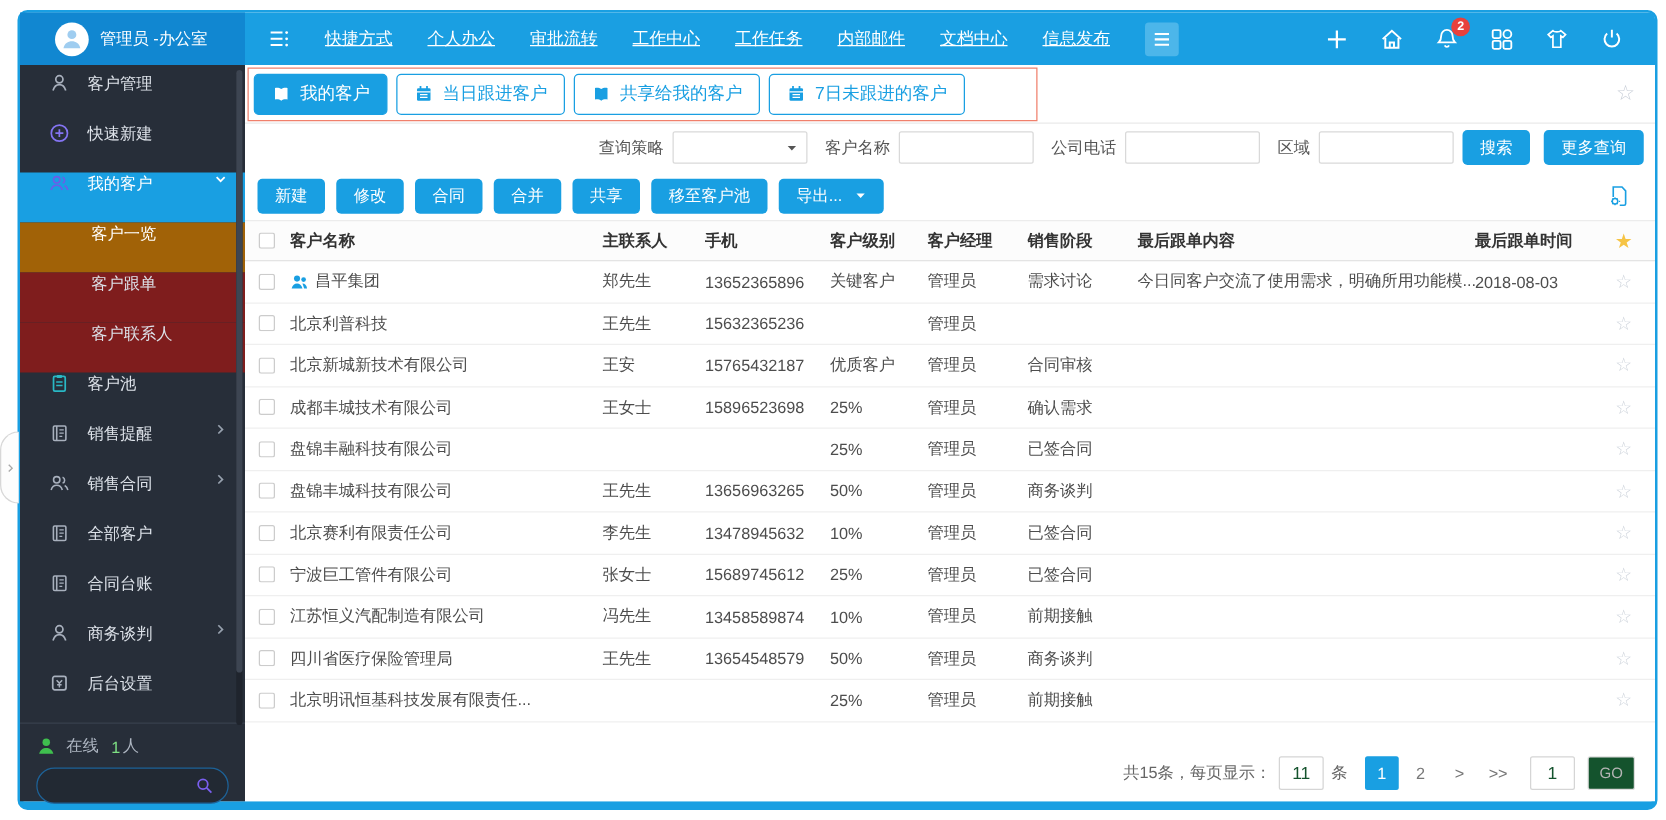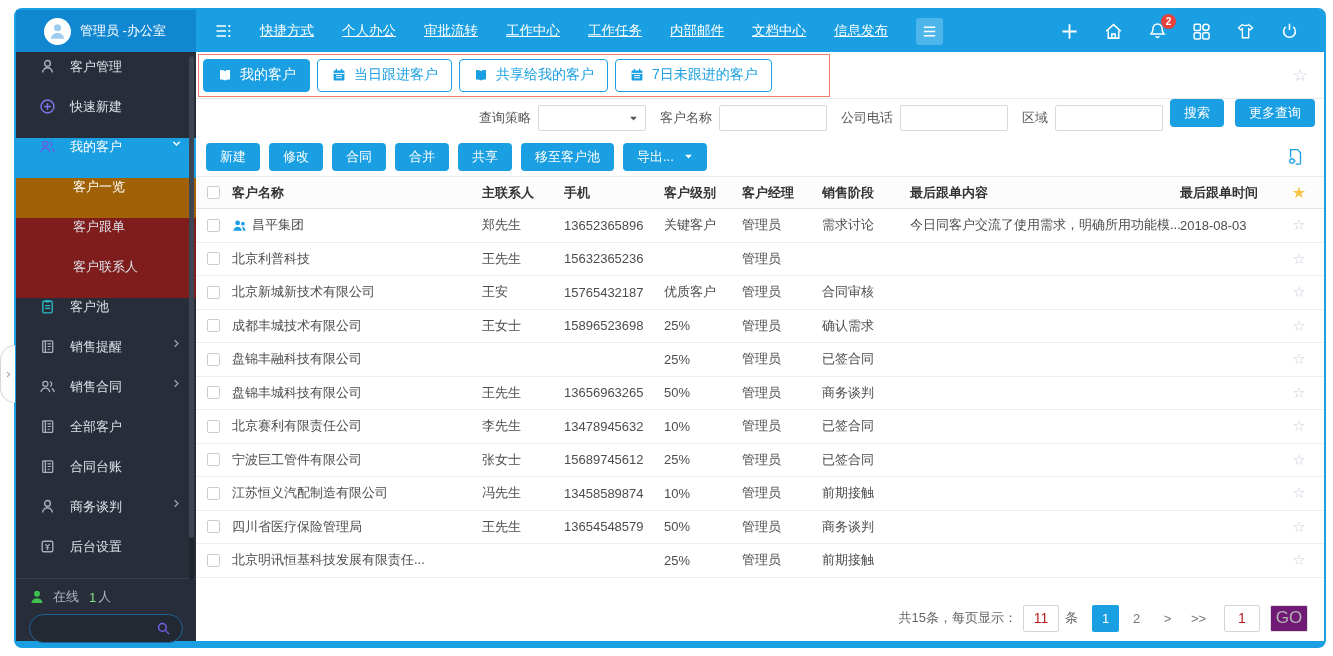--- a/index.html
+++ b/index.html
@@ -57,21 +57,21 @@
   
   .main { flex:1; display:flex; flex-direction:column; background:#fff; min-width:0; }
   .tabs-row { height:47px; display:flex; align-items:center; padding-right:16px; border-bottom:1px solid #eaeaea; flex:none; }
   .tabs-box { border:1px solid #f0806c; margin-left:2px; padding:4px 57px 4px 4px; display:flex; gap:7px; align-items:center; }
   .tab { height:33px; display:flex; align-items:center; gap:7px; padding:0 13px; border:1px solid #199fe2; border-radius:4px;
     background:#fff; color:#199fe2; font-size:14px; cursor:pointer; white-space:nowrap; }
   .tab.active { background:#199fe2; color:#fff; }
   .tab .icon { width:16px; height:16px; }
   .fav-star { margin-left:auto; font-size:17px; color:#c9cfd8; cursor:pointer; }
 
-  .filter-row { height:38px; display:flex; justify-content:flex-end; gap:7px; padding-right:9px; font-size:13px; color:#555; flex:none; }
+  .filter-row { height:38px; display:flex; align-items:center; justify-content:flex-end; gap:7px; padding-right:9px; font-size:13px; color:#555; flex:none; }
   .f-label { margin-left:7px; white-space:nowrap; }
   .f-select { width:108px; height:26px; border:1px solid #d9d9d9; border-radius:2px; background:#fff;
     display:flex; align-items:center; justify-content:flex-end; padding-right:7px; color:#666; cursor:pointer; }
   .f-select .icon { width:9px; height:9px; color:#555; }
   .f-input { width:108px; height:26px; border:1px solid #d9d9d9; border-radius:2px; padding:0 6px; font-size:13px; color:#333; outline:none; }
   .btn { height:28px; background:#199fe2; color:#fff; border:none; border-radius:4px; padding:0 14px; font-size:13px; cursor:pointer; white-space:nowrap; }
   .btn-more { margin-left:4px; }
 
   .toolbar-row { height:39px; display:flex; align-items:center; gap:9px; padding-left:10px; flex:none; }
   .export-caret { width:9px; height:9px; margin-left:10px; color:#fff; }
@@ -90,27 +90,27 @@
   .c-level { width:78px; flex:none; }
   .c-manager { width:80px; flex:none; }
   .c-stage { width:88px; flex:none; }
   .c-content { flex:1; min-width:0; }
   .c-time { width:106px; flex:none; }
   .c-star { width:38px; flex:none; text-align:center; font-size:15px; color:#ccd2da; padding-right:12px; cursor:pointer; }
   .thead .c-star { color:#f6c445; font-size:16px; }
 
   .pagination { margin-top:auto; height:46px; display:flex; align-items:center; justify-content:flex-end; gap:6px;
     padding-right:16px; font-size:13px; color:#666; flex:none; }
-  .pg-input { width:36px; height:27px; border:1px solid #d5d5d5; border-radius:2px; text-align:center; font-size:14px; color:#b91c1c; outline:none; }
+  .pg-input { width:36px; height:27px; border:1px solid #d5d5d5; border-radius:2px; text-align:center; font-size:14px; color:#14532d; outline:none; }
   .pg-unit { margin-right:8px; }
   .pg-btn { min-width:27px; height:27px; display:flex; align-items:center; justify-content:center; border-radius:2px;
     color:#777; cursor:pointer; padding:0 5px; font-size:13px; }
   .pg-btn.active { background:#199fe2; color:#fff; }
-  .pg-go { width:38px; height:27px; border:1px solid #ddd; border-radius:2px; background:#701a75; color:#b5b5b5;
-    font-size:17px; display:flex; align-items:center; justify-content:center; margin-left:4px; cursor:pointer; }
+  .pg-go { width:38px; height:27px; border:1px solid #ddd; border-radius:2px; background:#14532d; color:#b5b5b5;
+    font-size:12px; display:flex; align-items:center; justify-content:center; margin-left:4px; cursor:pointer; }
 </style>
 </head>
 <body>
 
 <div class="window">
 
   <div class="topbar">
     <div class="topbar-user">
       <span class="avatar icon">
           <svg viewBox="0 0 16 16">

